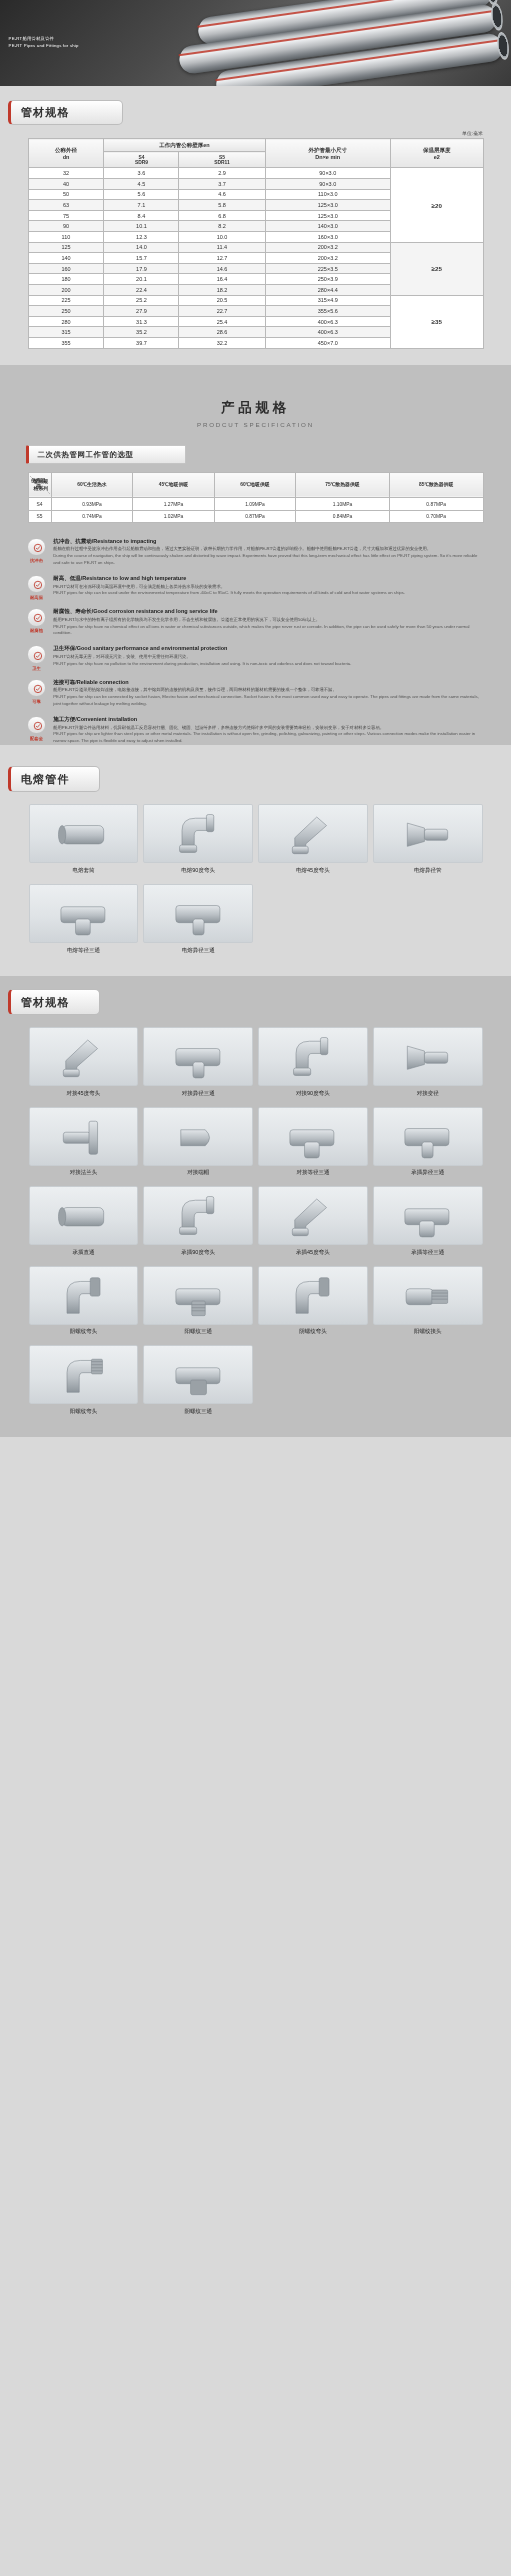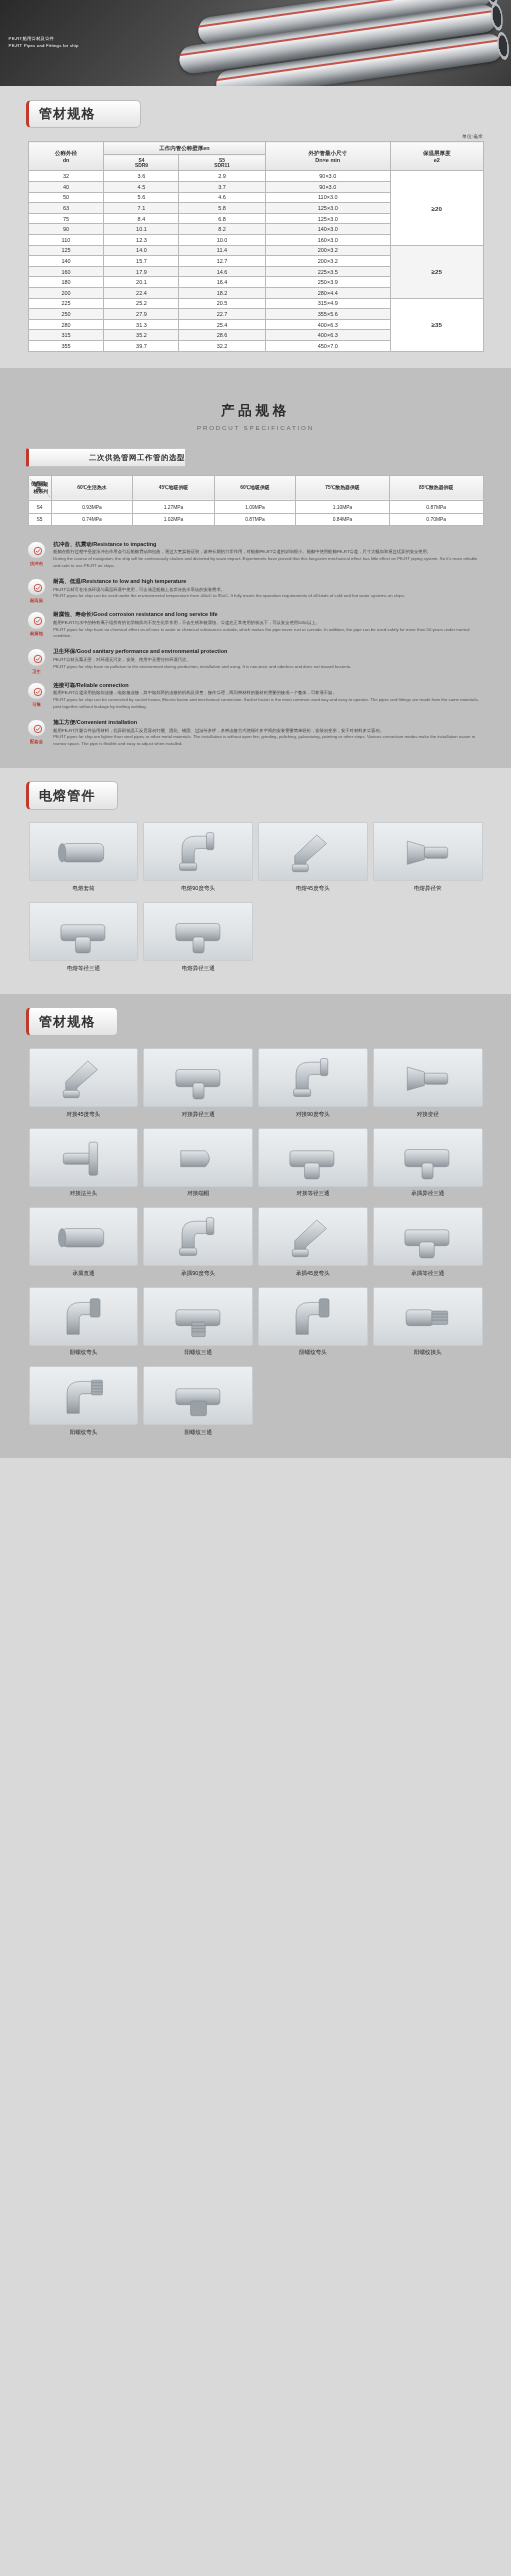--- a/index.html
+++ b/index.html
@@ -48,27 +48,27 @@
   .p2 { width: 320px; left: 55px;  top: 38px; transform: rotate(-8deg); }
   .p3 { width: 289px; left: 92px; top: 65px; transform: rotate(-8deg); }
 
   
   .band { padding: 13.5px 0 16px; }
   .band-gray { background:#d9d9d9; }
   .band-dark { background:#bfbfbf; }
 
   .sec-head {
     width: 115px;
-    margin-left: 26px;
+    margin-left: 8px;
     background: linear-gradient(to bottom,#ffffff,#e3e3e3);
     border: 0.6px solid #bdbdbd;
     border-left: 3.1px solid #c0392b;
     border-radius: 5px;
     padding: 4.3px 0 4.3px 9.9px;
-    font-size: 13px;
+    font-size: 11px;
     font-weight: bold;
     color: #333;
     letter-spacing: 1.2px;
   }
   .unit-note {
     text-align: right;
     font-size: 4.9px;
     color: #444;
     margin: 4.9px 28px 2.5px 0;
   }
@@ -105,21 +105,20 @@
     width: 160px;
     margin: 11px 0 7.4px 26px;
     background: linear-gradient(to bottom,#ffffff,#e6e6e6);
     border:0.6px solid #c4c4c4;
     border-left: 3.1px solid #c0392b;
     border-radius: 1.8px;
     padding: 3.7px 0 3.7px 8.6px;
     font-size: 7.4px;
     font-weight: bold;
     letter-spacing: 0.6px;
-    text-align: right;
   }
   table.sel {
     width: 456px;
     margin: 0 auto;
     border-collapse: collapse;
     background:#fff;
     font-size: 4.9px;
   }
   table.sel th, table.sel td {
     border:0.6px solid #b9b9b9;
@@ -334,21 +333,21 @@
           <tr>
             <td>355</td>
             <td>39.7</td>
             <td>32.2</td>
             <td>450×7.0</td>
           </tr>
         </tbody>
     </table>
   </div>
 
-  <div class="band band-dark" style="padding-bottom:12px;">
+  <div class="band band-dark" style="padding-bottom:0;">
     <div class="ps-wrap">
       <div class="ps-cn">产品规格</div>
       <div class="ps-en">PRODCUT SPECIFICATION</div>
     </div>
 
     <div class="sub-head">二次供热管网工作管的选型</div>
     <table class="sel">
       <thead>
         <tr id="sel-head-row">
           <th>

